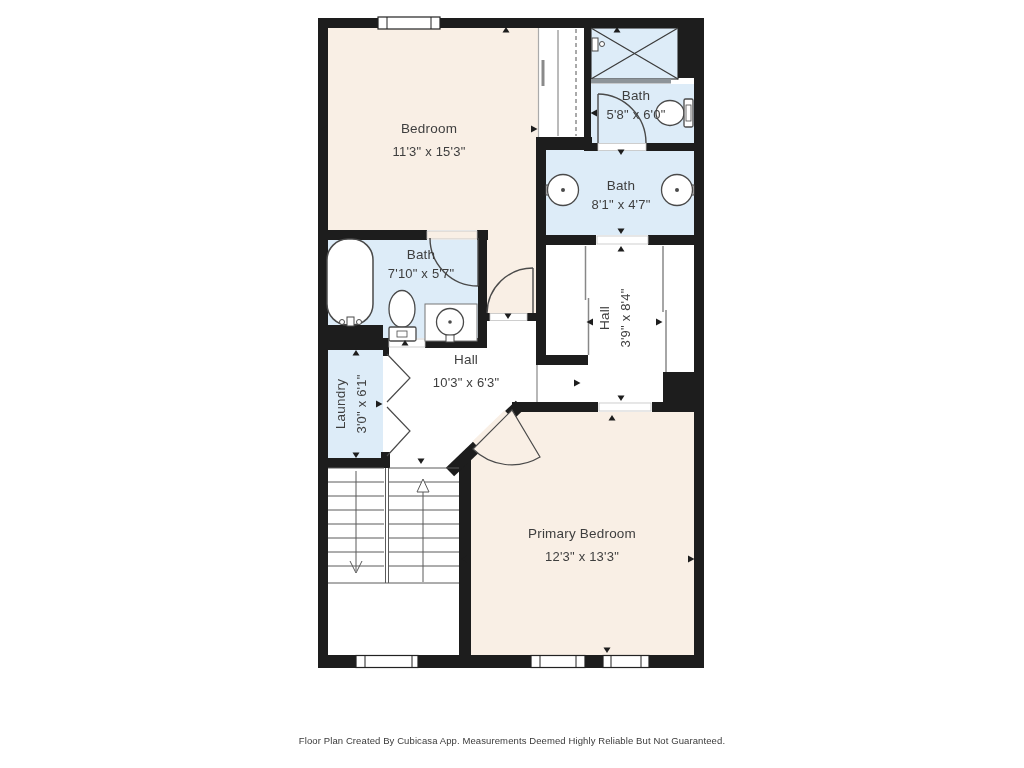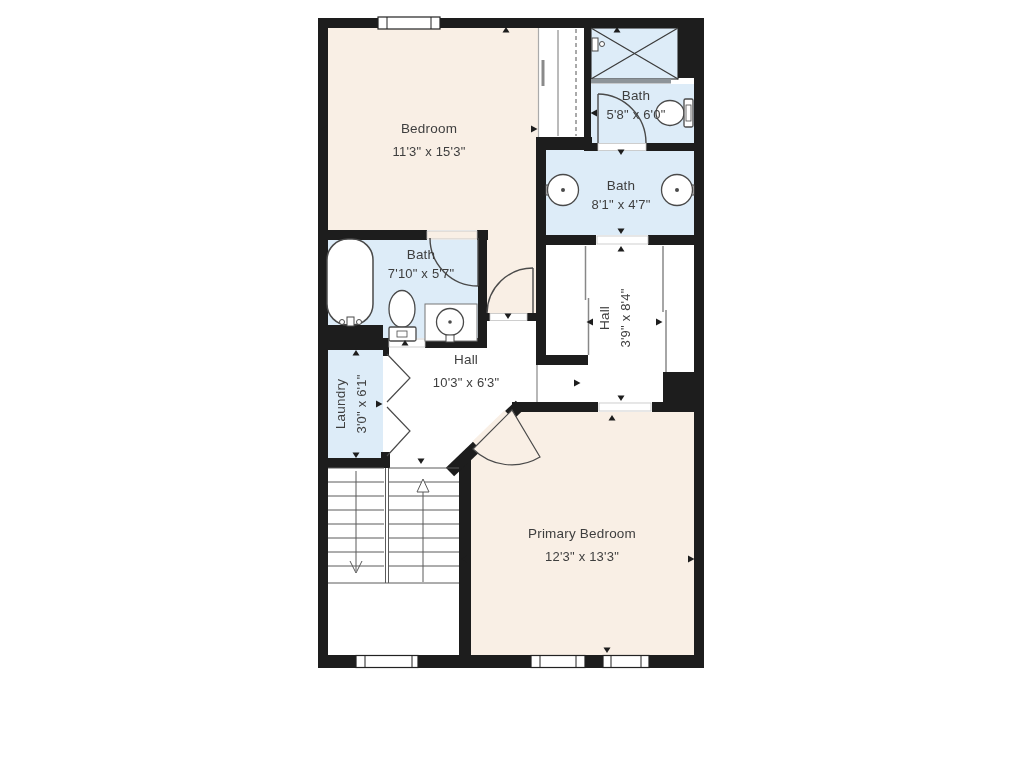--- a/index.html
+++ b/index.html
@@ -256,13 +256,14 @@
     <text class="room-dims" x="466" y="387">10'3" x 6'3"</text>
 
     <text class="room-name" x="340" y="408.5" transform="rotate(-90 340 404)">Laundry</text>
     <text class="room-dims" x="361" y="408.5" transform="rotate(-90 361 404)">3'0" x 6'1"</text>
 
     <text class="room-name" x="582" y="538">Primary Bedroom</text>
     <text class="room-dims" x="582" y="561">12'3" x 13'3"</text>
   </g>
 </svg>
 
+<div class="footer">Floor Plan Created By Cubicasa App. Measurements Deemed Highly Reliable But Not Guaranteed.</div>
 </div>
 
 </body></html>

